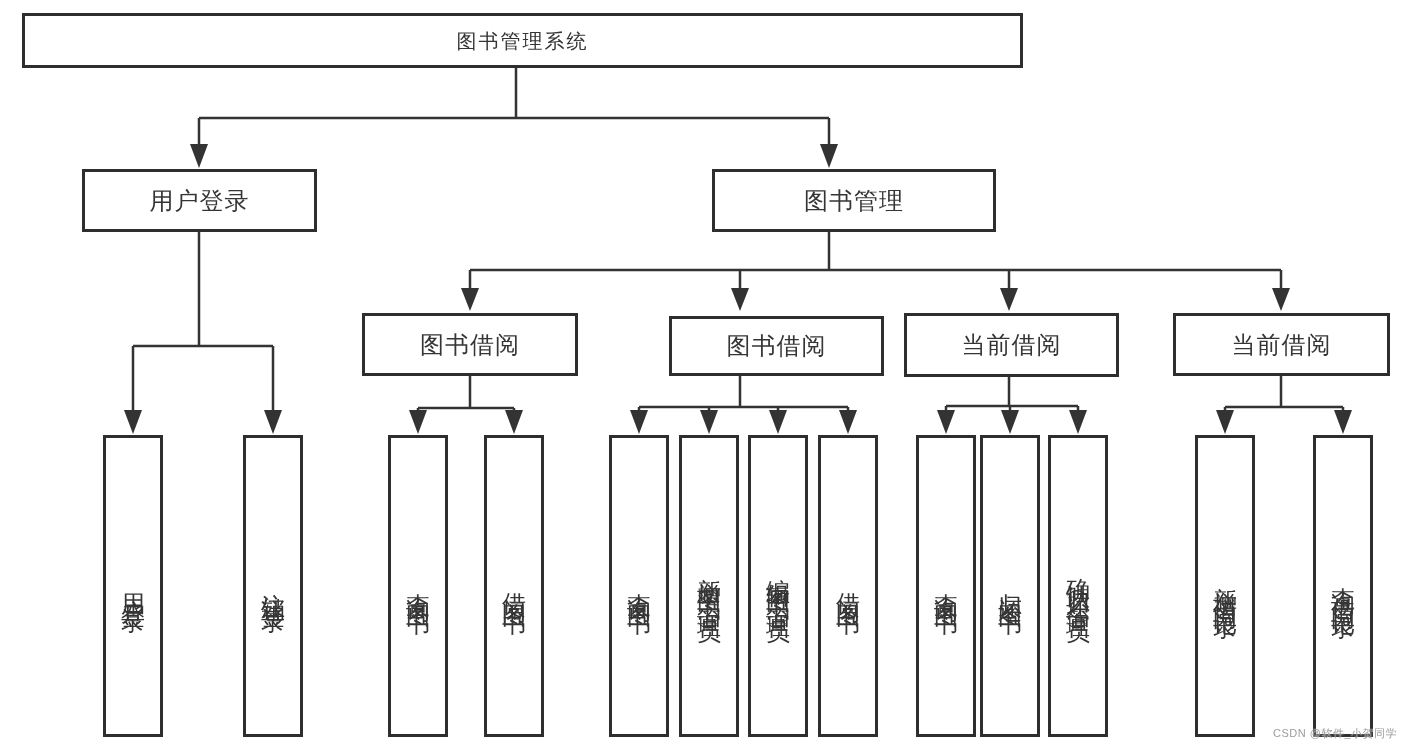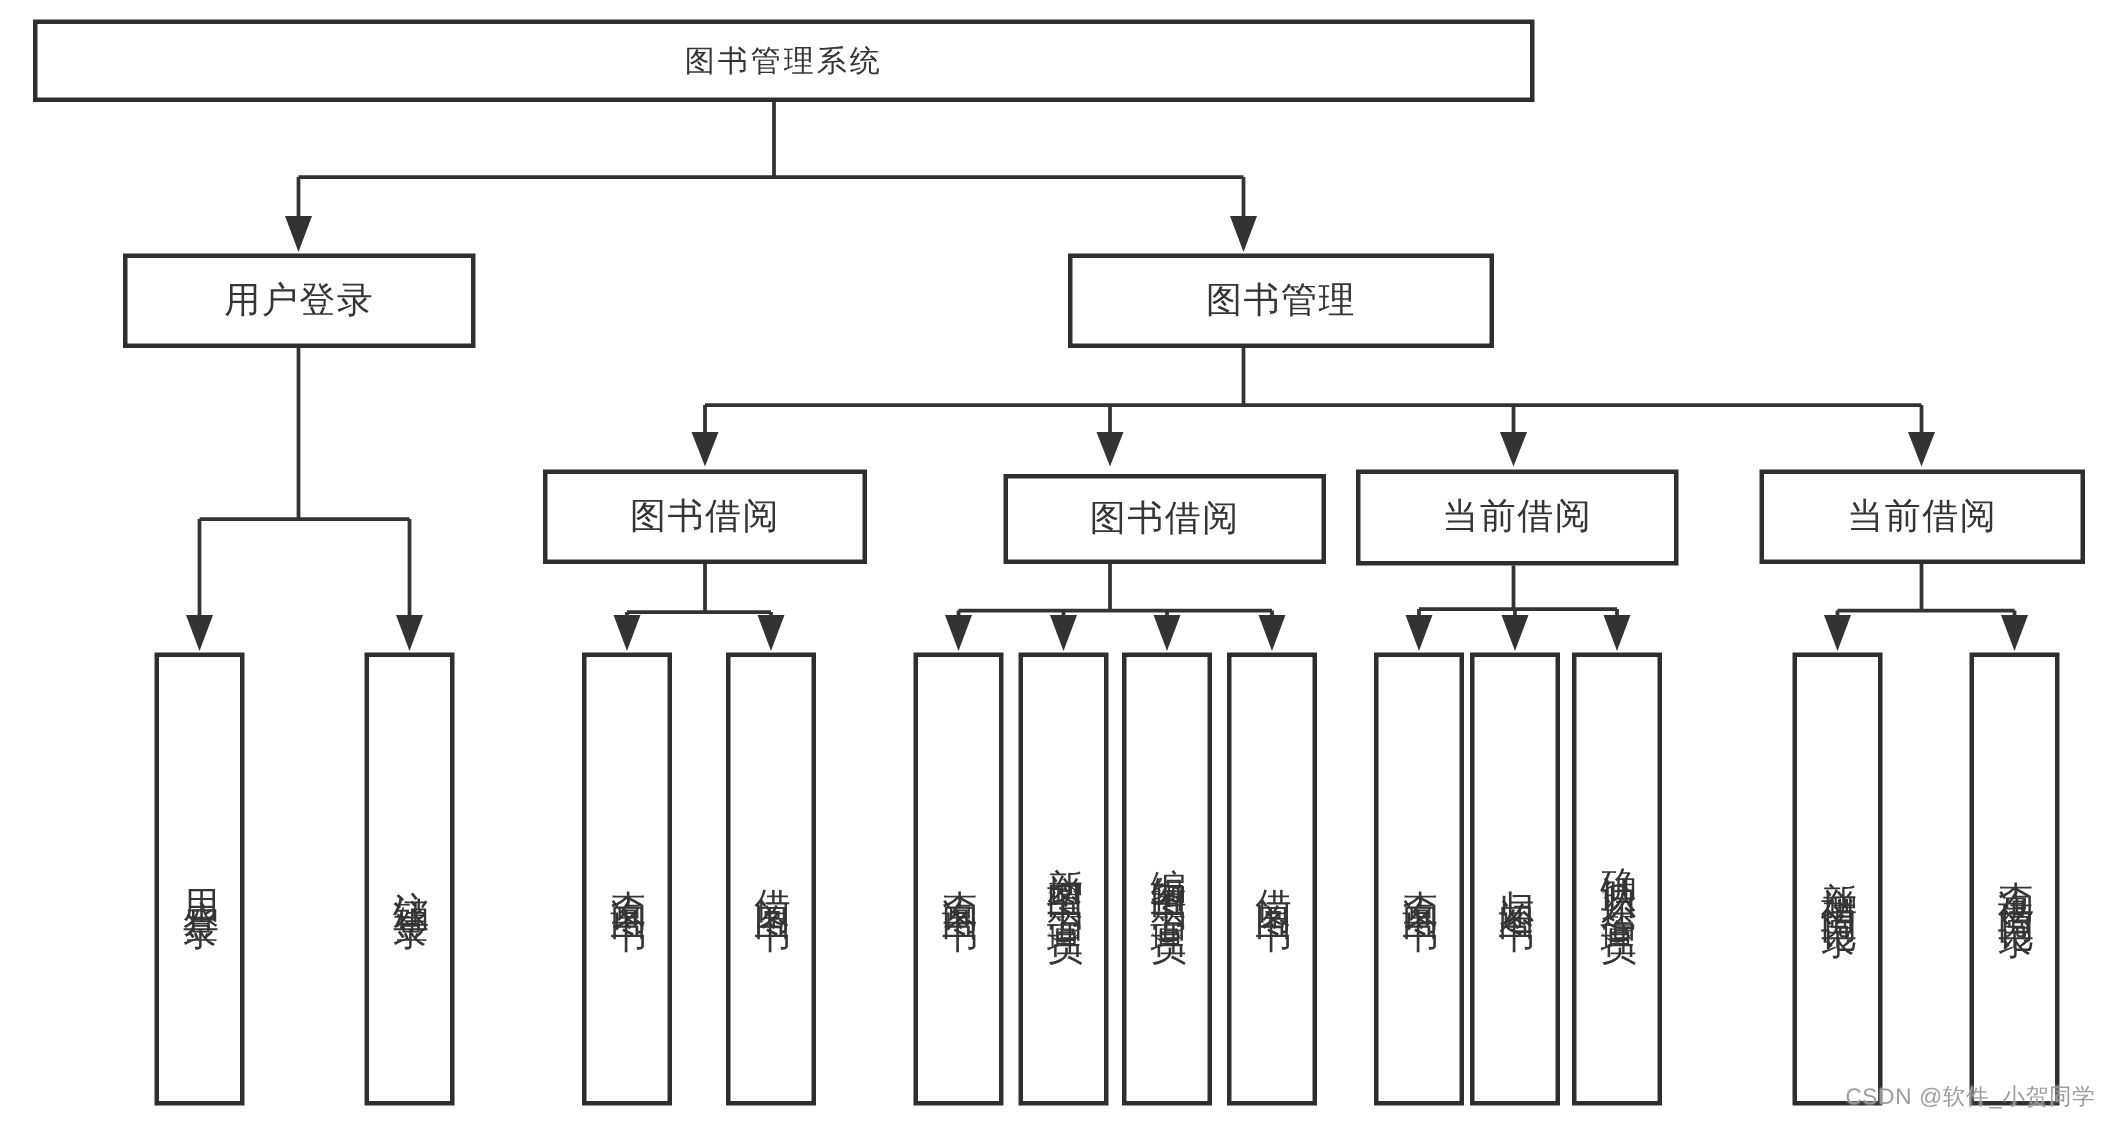--- a/index.html
+++ b/index.html
@@ -26,21 +26,21 @@
     display:flex;align-items:center;justify-content:center;
     font-size:24px;letter-spacing:6px;line-height:1;color:#353535;
   }
   #l-login{left:103px;}  #l-logout{left:243px;}
   #l-nbq{left:388px;}    #l-nbb{left:484px;}
   #l-bbq{left:609px;}    #l-bba{left:679px;}  #l-bbe{left:748px;}  #l-bbb{left:818px;}
   #l-cbq{left:916px;}    #l-cbr{left:980px;}  #l-cbc{left:1048px;}
   #l-bra{left:1195px;}   #l-brq{left:1313px;}
   #watermark{
     position:absolute;right:8px;bottom:6px;
-    font-size:15px;color:rgba(152,150,150,0.95);
+    font-size:11px;color:rgba(152,150,150,0.95);
     letter-spacing:0.5px;white-space:nowrap;
     text-shadow:0 0 2px rgba(255,255,255,0.9);
   }
 </style>
 </head>
 <body>
 
 <div id="stage">
 
   <svg id="connectors" viewBox="0 0 1405 747" xmlns="http://www.w3.org/2000/svg" aria-hidden="true">

